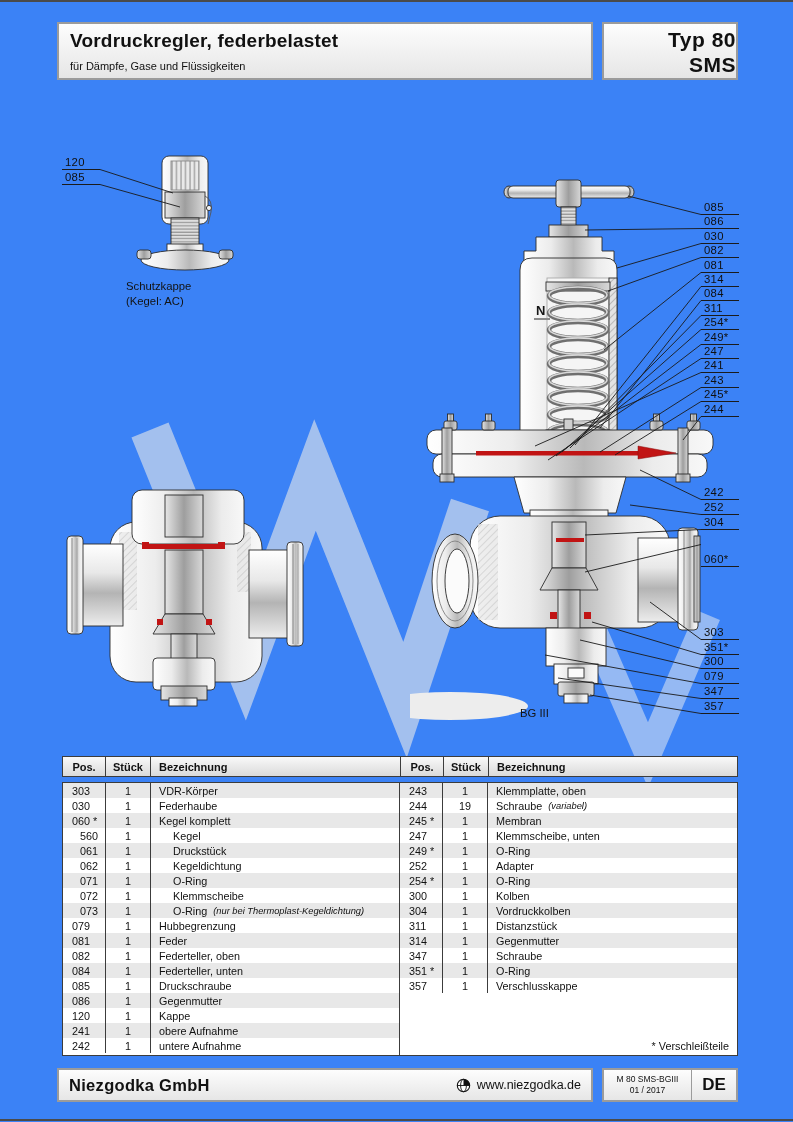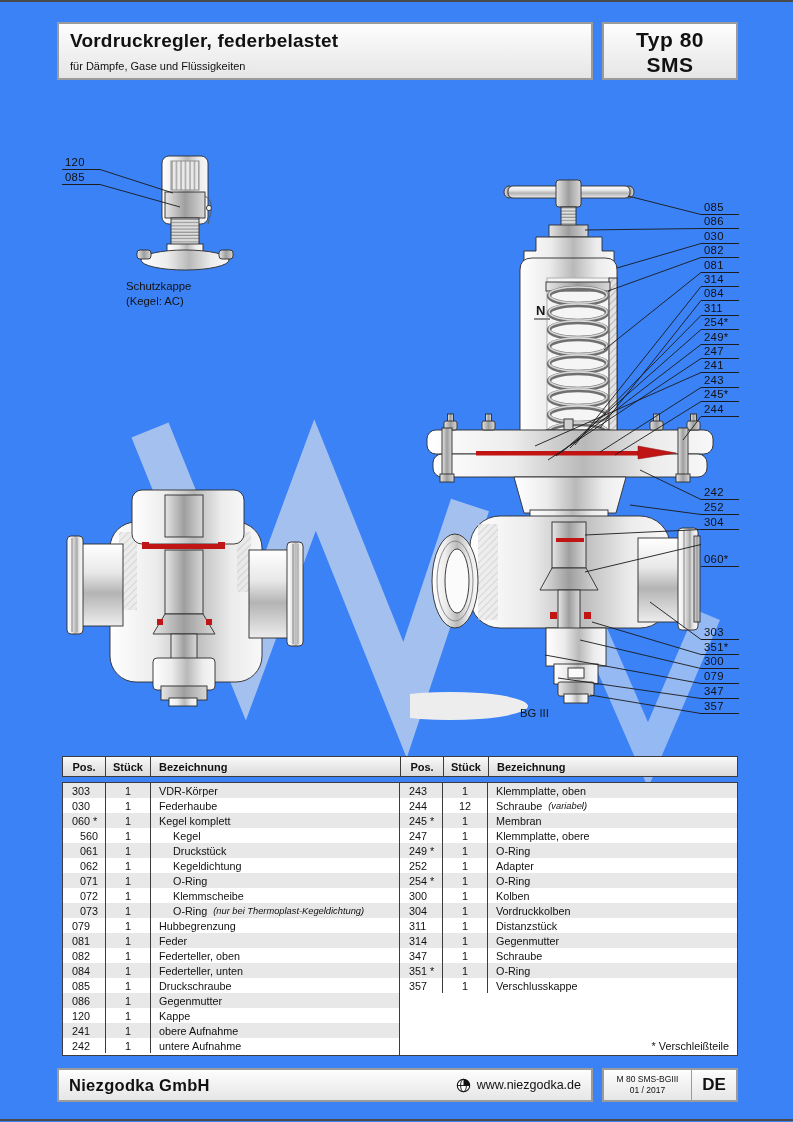--- a/index.html
+++ b/index.html
@@ -7,21 +7,21 @@
   body{font-family:"Liberation Sans",sans-serif;color:#111}
   #page{position:relative;width:793px;height:1122px;background:#3b82f6;overflow:hidden}
   .edge{position:absolute;left:0;width:793px;height:2px;background:#4a4a4a;z-index:8}
   .edge.top{top:0}.edge.bottom{top:1119px}
 
   
   .gbox{position:absolute;background:linear-gradient(#fdfdfd,#e6e6e6);border:2px solid #9b9b9b;z-index:4}
   .title-box{left:57px;top:22px;width:536px;height:58px;padding:6px 0 0 11px}
   .doc-title{font-size:19px;font-weight:bold;letter-spacing:.2px}
   .doc-subtitle{font-size:11px;margin-top:8px}
-  .type-box{left:602px;top:22px;width:136px;height:58px;text-align:center;font-weight:bold;
+  .type-box{left:602px;top:22px;width:136px;height:58px;text-align:right;font-weight:bold;
             font-size:21px;line-height:25px;padding-top:3px;letter-spacing:.5px}
 
   
   .fig{position:absolute;z-index:2}
   #watermark{position:absolute;left:0;top:0;z-index:1}
   #leaders{position:absolute;left:0;top:0;z-index:5;pointer-events:none}
   #leaders line{stroke:#1a1a1a;stroke-width:.9}
   .callout{position:absolute;width:38px;height:14px;font-size:11.3px;line-height:12.5px;
            border-bottom:1.2px solid #1b1b1b;color:#101010;padding-left:3px;letter-spacing:.3px;
            z-index:6;white-space:nowrap}
@@ -445,38 +445,38 @@
       <div id="tbody-right">
           <div class="trow odd">
             <div class="c pos">243</div>
             <div class="c qty">1</div>
             <div class="c name">
               <span class="nm">Klemmplatte, oben</span>
             </div>
           </div>
           <div class="trow even">
             <div class="c pos">244</div>
-            <div class="c qty">12</div>
+            <div class="c qty">19</div>
             <div class="c name">
               <span class="nm">Schraube</span>
               <span class="note">(variabel)</span>
             </div>
           </div>
           <div class="trow odd">
             <div class="c pos">245 *</div>
             <div class="c qty">1</div>
             <div class="c name">
               <span class="nm">Membran</span>
             </div>
           </div>
           <div class="trow even">
             <div class="c pos">247</div>
             <div class="c qty">1</div>
             <div class="c name">
-              <span class="nm">Klemmplatte, obere</span>
+              <span class="nm">Klemmscheibe, unten</span>
             </div>
           </div>
           <div class="trow odd">
             <div class="c pos">249 *</div>
             <div class="c qty">1</div>
             <div class="c name">
               <span class="nm">O-Ring</span>
             </div>
           </div>
           <div class="trow even">

